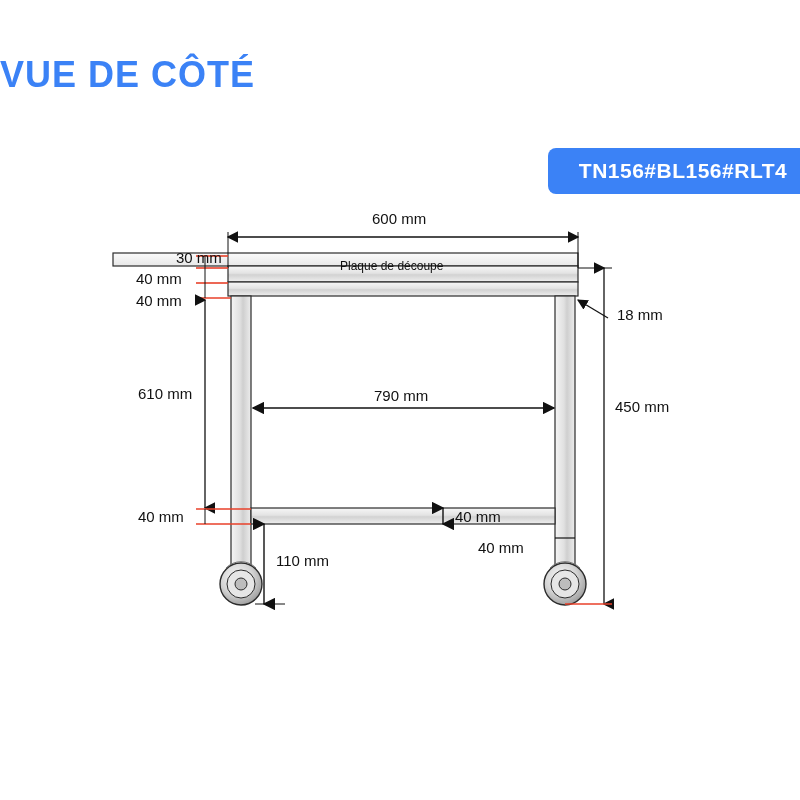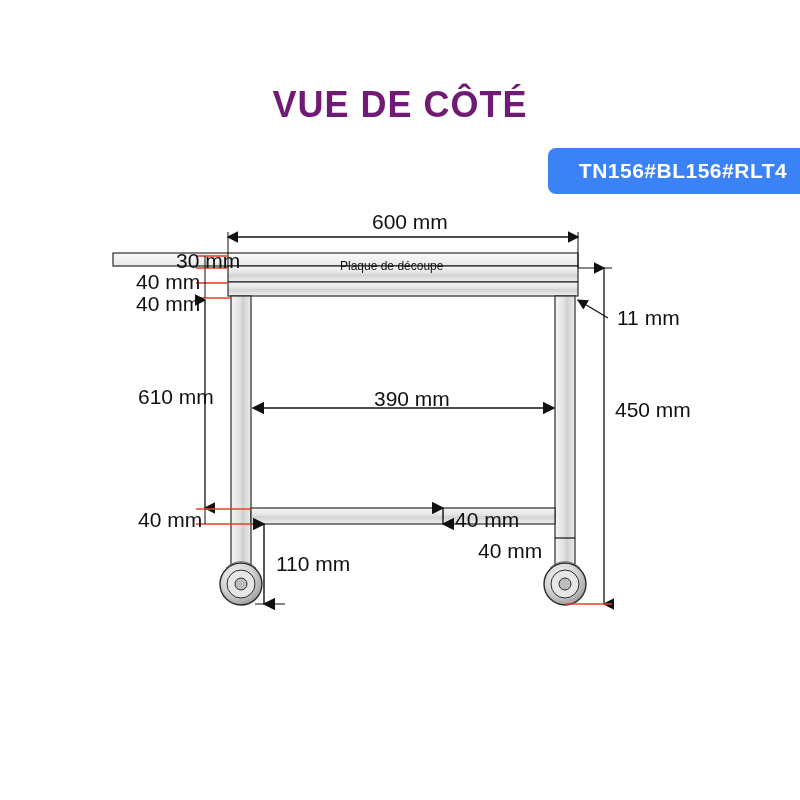--- a/index.html
+++ b/index.html
@@ -19,46 +19,45 @@
     position: absolute;
     inset: 0;
     width: 800px;
     height: 800px;
   }
   .title {
     position: absolute;
     top: 54px;
     left: 0;
     width: 800px;
-    text-align: center;
+    text-align: left;
     font-size: 36px;
     font-weight: bold;
     letter-spacing: 1px;
-    color: #701a75;
-    margin-top: 30px;
+    color: #3b82f6;
   }
   .sku-badge {
     position: absolute;
     top: 148px;
     left: 548px;
     width: 270px;
     height: 46px;
     background: #3b82f6;
     border-radius: 8px;
     color: #ffffff;
     font-size: 21px;
     font-weight: bold;
     display: flex;
     align-items: center;
     justify-content: center;
     letter-spacing: 0.5px;
   }
   .dim-label {
     position: absolute;
-    font-size: 21px;
+    font-size: 15px;
     color: #111111;
     white-space: nowrap;
   }
   .plate-label {
     position: absolute;
     font-size: 12px;
     color: #111111;
     white-space: nowrap;
     text-align: center;
   }
@@ -169,25 +168,25 @@
   </svg>
 
   <div class="dim-label" style="left:372px; top:210px;">600 mm</div>
 
   <div class="dim-label" style="left:136px; top:249px;margin-left:40px;">30 mm</div>
   <div class="dim-label" style="left:136px; top:270px;">40 mm</div>
   <div class="dim-label" style="left:136px; top:292px;">40 mm</div>
 
   <div class="plate-label" style="left:340px; top:259px;">Plaque de découpe</div>
 
-  <div class="dim-label" style="left:617px; top:306px;">11 mm</div>
+  <div class="dim-label" style="left:617px; top:306px;">18 mm</div>
 
   <div class="dim-label" style="left:138px; top:385px;">610 mm</div>
 
-  <div class="dim-label" style="left:374px; top:387px;">390 mm</div>
+  <div class="dim-label" style="left:374px; top:387px;">790 mm</div>
 
   <div class="dim-label" style="left:615px; top:398px;">450 mm</div>
 
   <div class="dim-label" style="left:138px; top:508px;">40 mm</div>
 
   <div class="dim-label" style="left:455px; top:508px;">40 mm</div>
 
   <div class="dim-label" style="left:478px; top:539px;">40 mm</div>
 
   <div class="dim-label" style="left:276px; top:552px;">110 mm</div>

